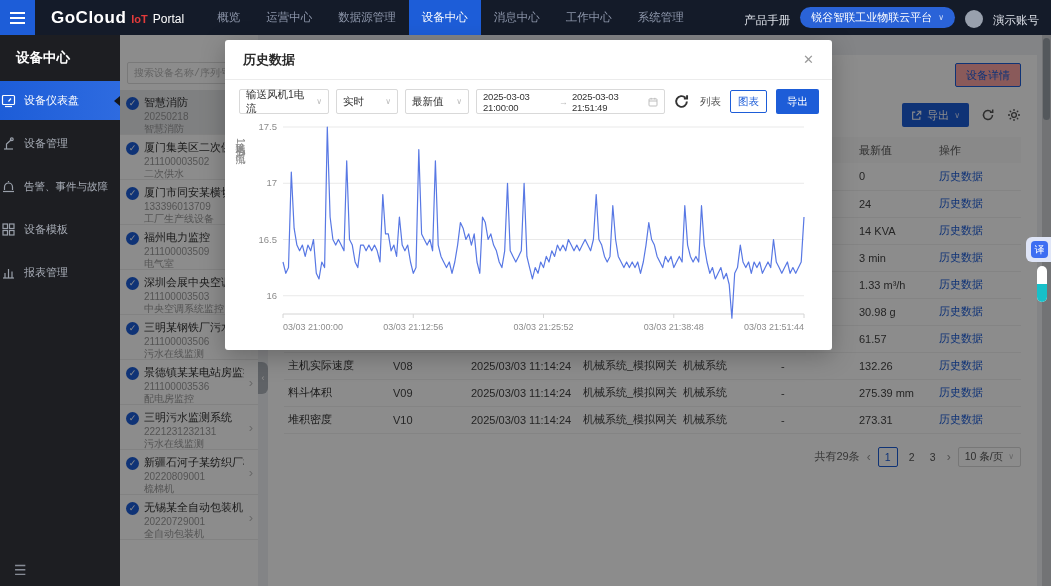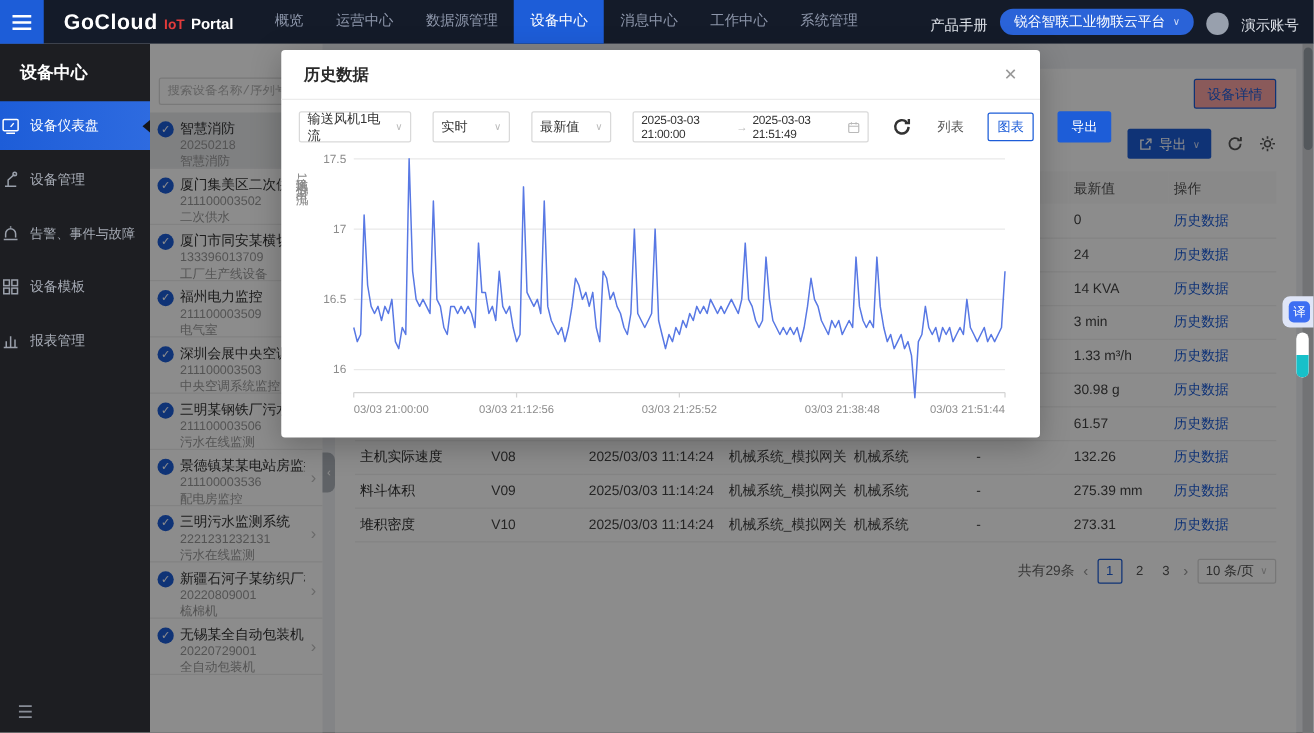--- a/index.html
+++ b/index.html
@@ -7,21 +7,21 @@
   .screen{position:relative;width:1051px;height:586px;background:#eef0f4;overflow:hidden;
     font-family:"Liberation Sans","DejaVu Sans",sans-serif;margin:0 auto}
 
   
   .navbar{position:absolute;top:0;left:0;right:0;height:35px;background:#141b29;display:flex;align-items:center;z-index:10}
   .burger{width:35px;height:35px;background:#1d5dd8;display:flex;flex-direction:column;justify-content:center;align-items:center;gap:3px;cursor:pointer}
   .burger i{display:block;width:15px;height:2px;background:#fff}
   .logo{display:flex;align-items:baseline;gap:5px;padding:0 20px 0 16px}
   .logo-main{color:#fff;font-size:17px;font-weight:bold;letter-spacing:.5px}
   .logo-iot{color:#e23b3b;font-size:11px;font-weight:bold}
-  .logo-portal{color:#fff;font-size:12px;font-weight:bold}
+  .logo-portal{color:#fff;font-size:12px;font-weight:normal}
   .nav-menu{display:flex;height:100%}
   .nav-item{padding:0 13px;line-height:35px;font-size:11.5px;color:#8e97ab;cursor:pointer;white-space:nowrap}
   .nav-item.active{background:#1d5dd8;color:#fff}
   .nav-right{margin-left:auto;display:flex;align-items:flex-end;gap:10px;padding-right:12px}
   .nav-doc{color:#dfe3ea;font-size:11.5px}
   .nav-pill{background:#2a63d8;color:#fff;font-size:11px;padding:3px 11px;border-radius:11px;display:flex;align-items:center;gap:6px;cursor:pointer}
   .nav-pill .car{font-size:8px;color:#cfdcf8}
   .avatar{width:18px;height:18px;border-radius:50%;background:#98a0ad}
   .nav-user{color:#dfe3ea;font-size:11.5px}
 
@@ -79,21 +79,21 @@
   .tr-badge-inner{width:17px;height:17px;background:#3d6ef2;border-radius:4px;color:#fff;font-size:10px;display:flex;align-items:center;justify-content:center}
   .side-widget{position:absolute;right:4px;top:266px;z-index:70;width:10px;height:36px;border-radius:5px;background:#fff;overflow:hidden;cursor:pointer}
   .side-widget i{display:block;margin-top:18px;height:18px;background:#17c0c9}
 
   
   .overlay{position:absolute;left:120px;top:35px;right:0;bottom:0;background:rgba(0,0,0,.45);z-index:30}
   .modal{position:absolute;left:225px;top:40px;width:607px;height:310px;background:#fff;border-radius:3px;z-index:40;box-shadow:0 6px 24px rgba(0,0,0,.25)}
   .modal-head{height:40px;display:flex;align-items:center;padding:0 18px;border-bottom:1px solid #ececec}
   .modal-title{font-size:13px;font-weight:bold;color:#2a2a2a}
   .modal-close{margin-left:auto;color:#999;font-size:13px;cursor:pointer}
-  .modal-controls{display:flex;align-items:center;gap:17px;padding:9px 14px 5px}
+  .modal-controls{display:flex;align-items:center;gap:7px;padding:9px 14px 5px}
   .sel{height:25px;border:1px solid #d9d9d9;border-radius:2px;display:flex;align-items:center;justify-content:space-between;padding:0 6px;font-size:10.5px;color:#333;background:#fff;cursor:pointer;flex:none}
   .sel .car{color:#bbb;font-size:8px;margin-left:4px}
   .sel.w1{width:90px}.sel.w2{width:62px}.sel.w3{width:64px}
   .daterange{width:189px;height:25px;border:1px solid #d9d9d9;border-radius:2px;display:flex;align-items:center;gap:4px;padding:0 6px;font-size:9.5px;letter-spacing:-.2px;color:#333;flex:none;cursor:pointer}
   .daterange .arr{color:#bbb;font-size:9px}
   .daterange .cal{color:#b9b9b9;flex:none}
   .refresh-btn{width:15px;height:15px;color:#333;cursor:pointer;flex:none;margin:0 2px}
   .toggle-list{font-size:10.5px;color:#555;padding:0 2px;cursor:pointer;flex:none}
   .toggle-chart{height:23px;border:1px solid #1d5dd8;color:#1d5dd8;font-size:10.5px;padding:0 7px;border-radius:2px;display:flex;align-items:center;background:#fff;cursor:pointer;flex:none}
   .export-btn{height:25px;background:#1d5dd8;color:#fff;font-size:10.5px;padding:0 11px;border-radius:2px;display:flex;align-items:center;border:0;cursor:pointer;flex:none;margin-left:2px}

